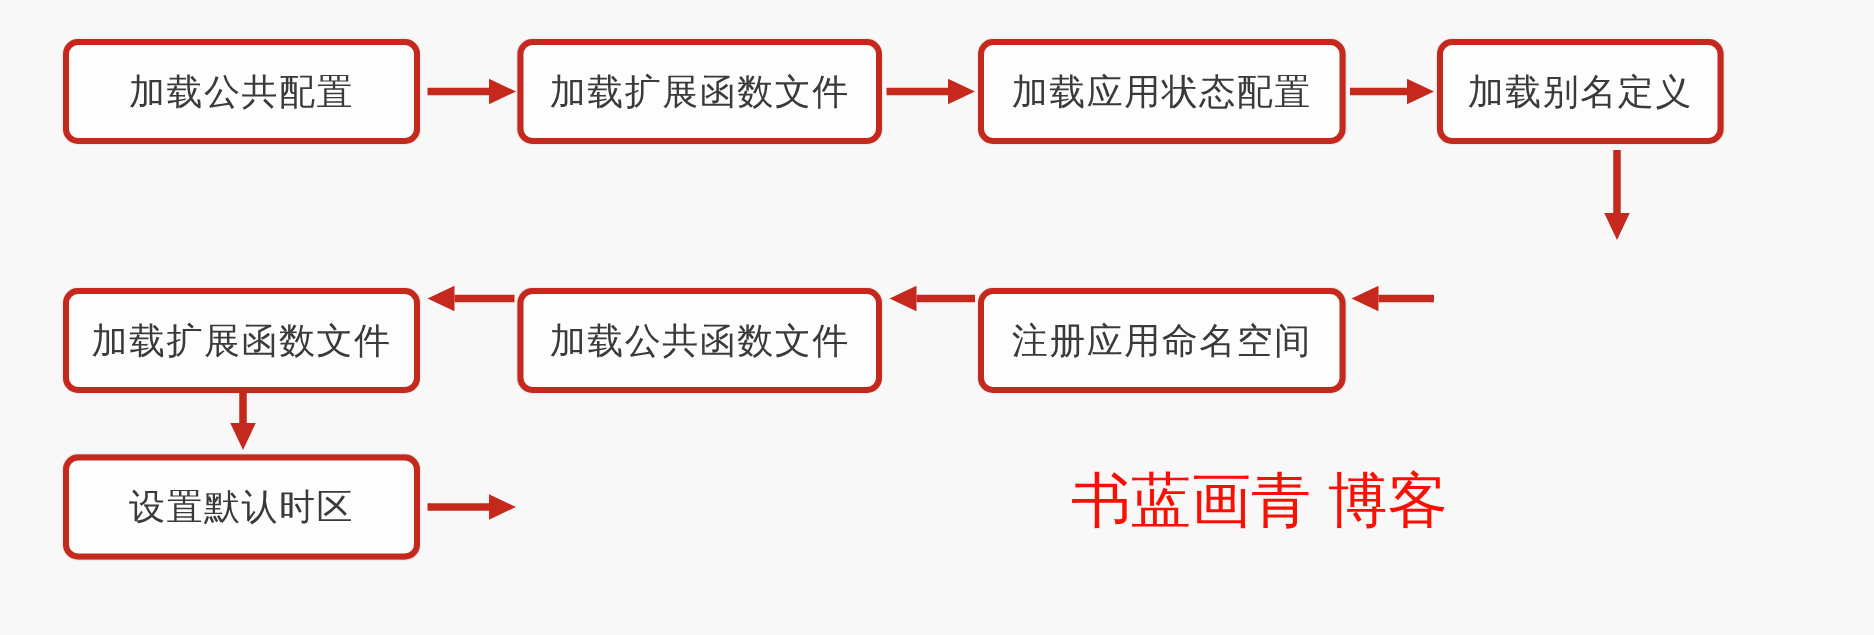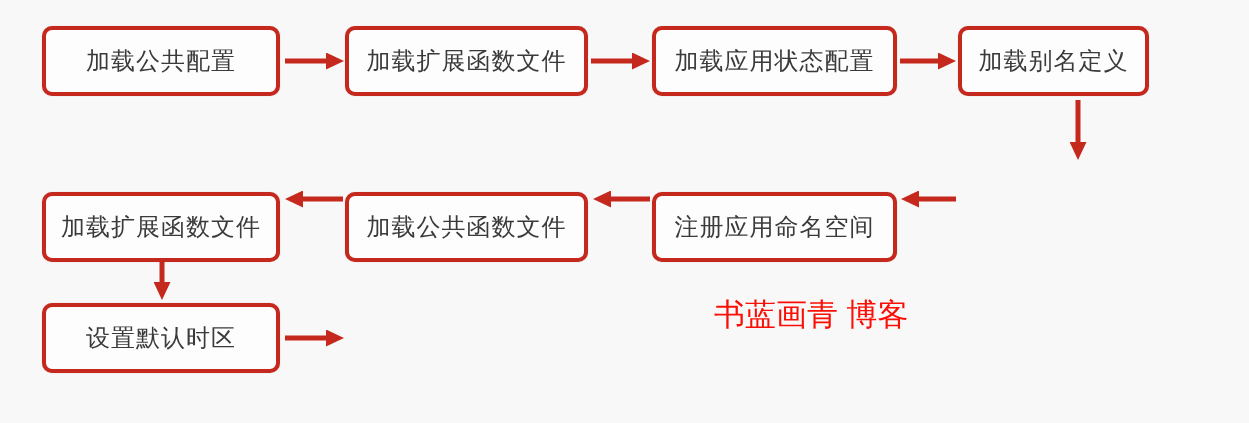--- a/index.html
+++ b/index.html
@@ -38,22 +38,22 @@
   }
   .arrow-layer{
     position:absolute;
     left:0;top:0;
     width:1249px;height:423px;
     pointer-events:none;
   }
   .watermark{
     position:absolute;
     left:714px;
-    top:294px;
-    font-size:31px;
+    top:306px;
+    font-size:40px;
     color:var(--wm);
     white-space:nowrap;
   }
   
   .c1{left:42px;width:238px;}
   .c2{left:345px;width:243px;}
   .c3{left:652px;width:245px;}
   .c4{left:958px;width:191px;}
   .r1{top:26px;}
   .r2{top:164px;margin-top:28px;}

